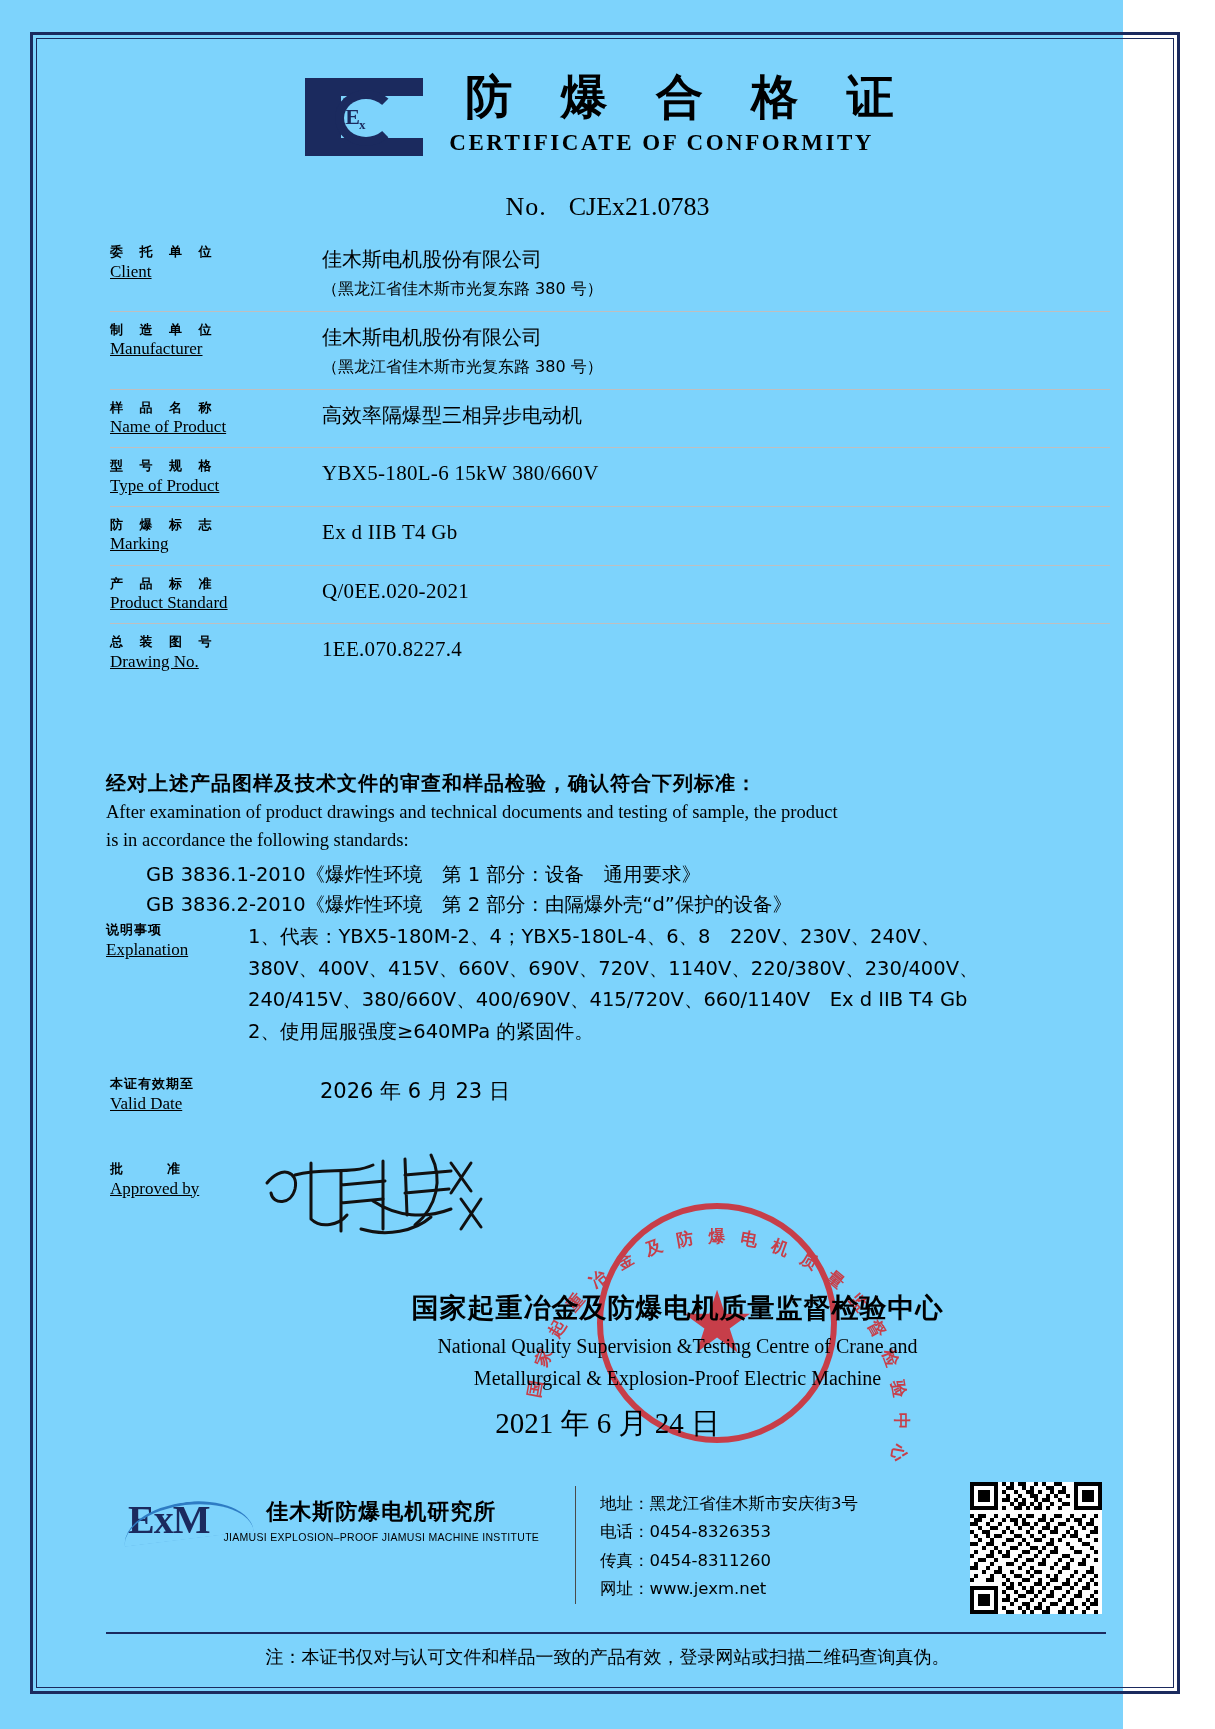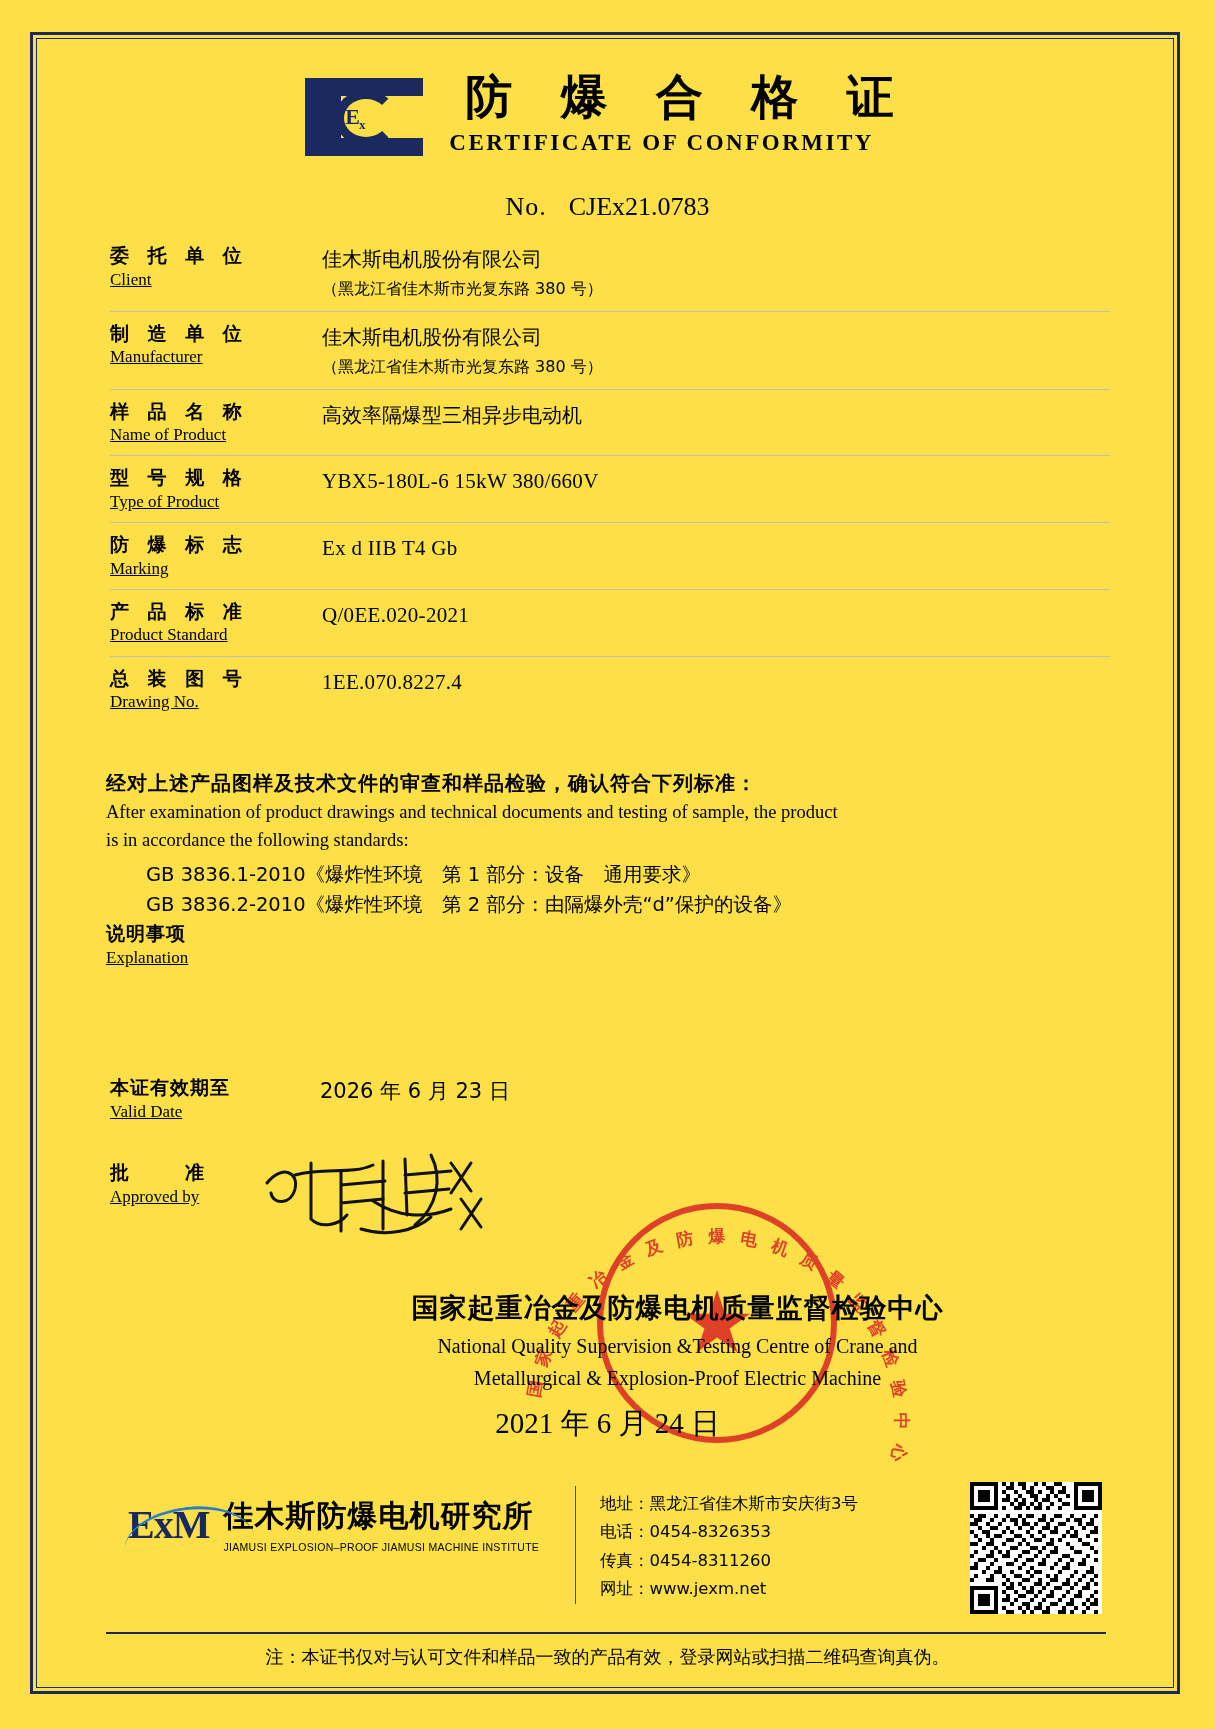--- a/index.html
+++ b/index.html
@@ -11,23 +11,23 @@
     width: 1215px;
     height: 1729px;
     font-family: "Liberation Serif", serif;
     color: #000;
     position: relative;
     overflow: hidden;
   }
   .page {
     position: absolute;
     left: 0; top: 0;
-    width: 1215px;
+    width: 1123px;
     height: 1729px;
-    background: #fde047;
+    background: #7dd3fc;
   }
   .border-outer {
     position: absolute;
     left: 30px; top: 32px;
     width: 1150px;
     height: 1662px;
     border: 3px solid #1b2a5e;
     box-sizing: border-box;
   }
   .border-inner {
@@ -135,21 +135,21 @@
     margin-bottom: 9px;
     position: relative;
   }
   .field-label {
     width: 212px;
     flex: 0 0 212px;
   }
   .lab-cn {
     font-family: "DejaVu Sans", sans-serif;
     font-weight: bold;
-    font-size: 19px;
+    font-size: 13px;
     letter-spacing: 6px;
     line-height: 1.35;
   }
   .lab-en {
     font-family: "Liberation Serif", serif;
     font-size: 17px;
     line-height: 1.3;
     text-decoration: underline;
   }
   .field-value {
@@ -344,22 +344,23 @@
     border-top: 3px solid #2e7cc4;
     border-radius: 50%/100% 100% 0 0;
     transform: rotate(-7deg);
   }
   .inst-name {
     margin-left: 14px;
   }
   .inst-cn {
     font-family: "DejaVu Sans", sans-serif;
     font-weight: bold;
-    font-size: 30px;
+    font-size: 22px;
     letter-spacing: 1px;
+    text-align: center;
   }
   .inst-en {
     font-family: "Liberation Sans", sans-serif;
     font-size: 10.5px;
     letter-spacing: 0.3px;
     margin-top: 4px;
   }
   .vline {
     position: absolute;
     left: 575px; top: 8px;
@@ -509,20 +510,26 @@
     <div class="std-list">
       <div class="std-item">GB 3836.1-2010《爆炸性环境　第 1 部分：设备　通用要求》</div>
       <div class="std-item">GB 3836.2-2010《爆炸性环境　第 2 部分：由隔爆外壳“d”保护的设备》</div>
     </div>
   </div>
 
   <div class="explanation">
     <div class="exp-label">
       <div class="lab-cn" style="letter-spacing:1px">说明事项</div>
       <div class="lab-en">Explanation</div>
+    </div>
+    <div class="exp-lines">
+      <div class="exp-line">1、代表：YBX5-180M-2、4；YBX5-180L-4、6、8　220V、230V、240V、</div>
+      <div class="exp-line">380V、400V、415V、660V、690V、720V、1140V、220/380V、230/400V、</div>
+      <div class="exp-line">240/415V、380/660V、400/690V、415/720V、660/1140V　Ex d IIB T4 Gb</div>
+      <div class="exp-line">2、使用屈服强度≥640MPa 的紧固件。</div>
     </div>
   </div>
 
   <div class="valid-row">
     <div class="field-label">
       <div class="lab-cn" style="letter-spacing:1px">本证有效期至</div>
       <div class="lab-en">Valid Date</div>
     </div>
     <div class="valid-val">2026 年 6 月 23 日</div>
   </div>

